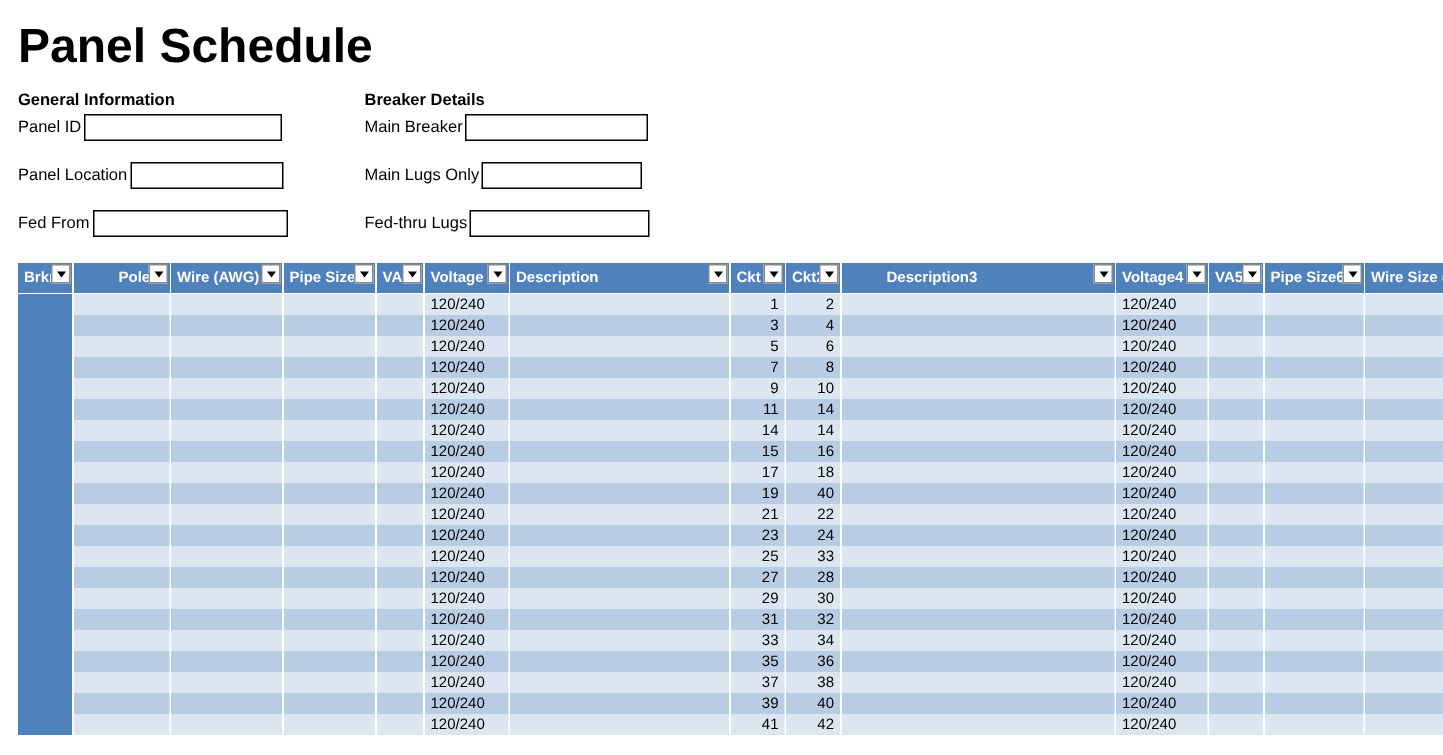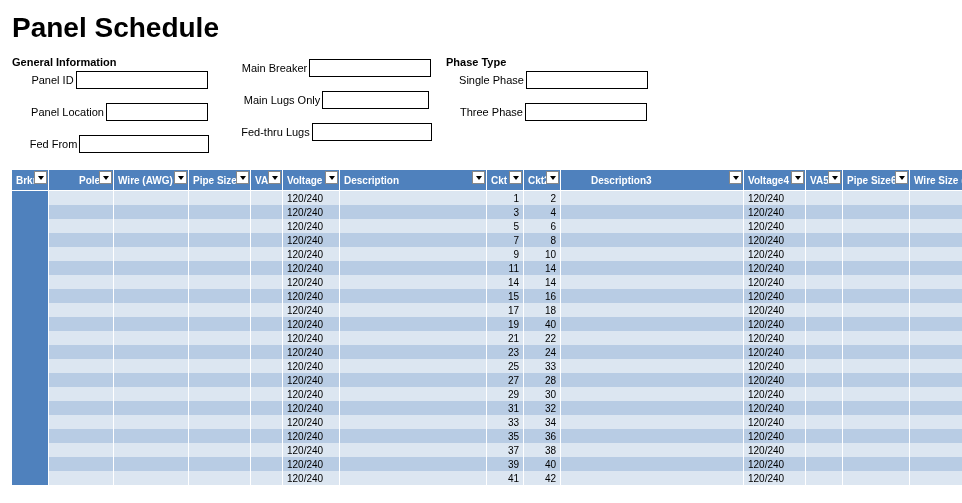--- a/index.html
+++ b/index.html
@@ -4,41 +4,40 @@
 <style>
   body {
     font-family: Arial, sans-serif;
     font-size: 11px;
     margin: 0;
     padding: 12px 12px 0 12px;
     background: #fff;
     color: #000;
   }
   .title {
-    font-size: 28px;
+    font-size: 32px;
     font-weight: bold;
     margin-bottom: 6px;
   }
   .info-row {
     display: flex;
-    gap: 2px;
+    gap: 16px;
     margin-top: 12px;
   }
   .info-col {
     width: 215px;
   }
   .section-head {
     font-weight: bold;
     font-size: 11px;
   }
   .field-row {
     display: flex;
     align-items: center;
     height: 24px;
-    justify-content: center;
   }
   .field-label {
     font-size: 11px;
     white-space: nowrap;
   }
   .field-box {
     border: 1px solid #000;
     height: 16px;
     flex: 0 0 auto;
     margin-left: 2px;
@@ -114,48 +113,37 @@
       <span class="field-box" style="width:100px"></span>
     </div>
     <div class="spacer"></div>
     <div class="field-row">
       <span class="field-label">Fed From</span>
       <span class="field-box" style="width:128px"></span>
     </div>
   </div>
 
   <div class="info-col">
+    <div class="section-head">Breaker Details</div>
     <div class="field-row">
       <span class="field-label">Main Breaker</span>
       <span class="field-box" style="width:120px"></span>
     </div>
     <div class="spacer"></div>
     <div class="field-row">
       <span class="field-label">Main Lugs Only</span>
       <span class="field-box" style="width:105px"></span>
     </div>
     <div class="spacer"></div>
     <div class="field-row">
       <span class="field-label">Fed-thru Lugs</span>
       <span class="field-box" style="width:118px"></span>
     </div>
   </div>
 
-  <div class="info-col">
-    <div class="section-head">Phase Type</div>
-    <div class="field-row">
-      <span class="field-label">Single Phase</span>
-      <span class="field-box" style="width:120px"></span>
-    </div>
-    <div class="spacer"></div>
-    <div class="field-row">
-      <span class="field-label">Three Phase</span>
-      <span class="field-box" style="width:120px"></span>
-    </div>
-  </div>
 </div>
 
 <table>
   <thead>
       <tr id="hdr-row">
         <th style="width: 30px;"><span>Brkr</span><span class="filter"></span></th>
         <th style="width: 32px; padding-left: 30px;"><span>Pole</span><span class="filter"></span></th>
         <th style="width: 68px;"><span>Wire (AWG)</span><span class="filter"></span></th>
         <th style="width: 55px;"><span>Pipe Size</span><span class="filter"></span></th>
         <th style="width: 25px; margin-top: 36px;"><span>VA</span><span class="filter"></span></th>

